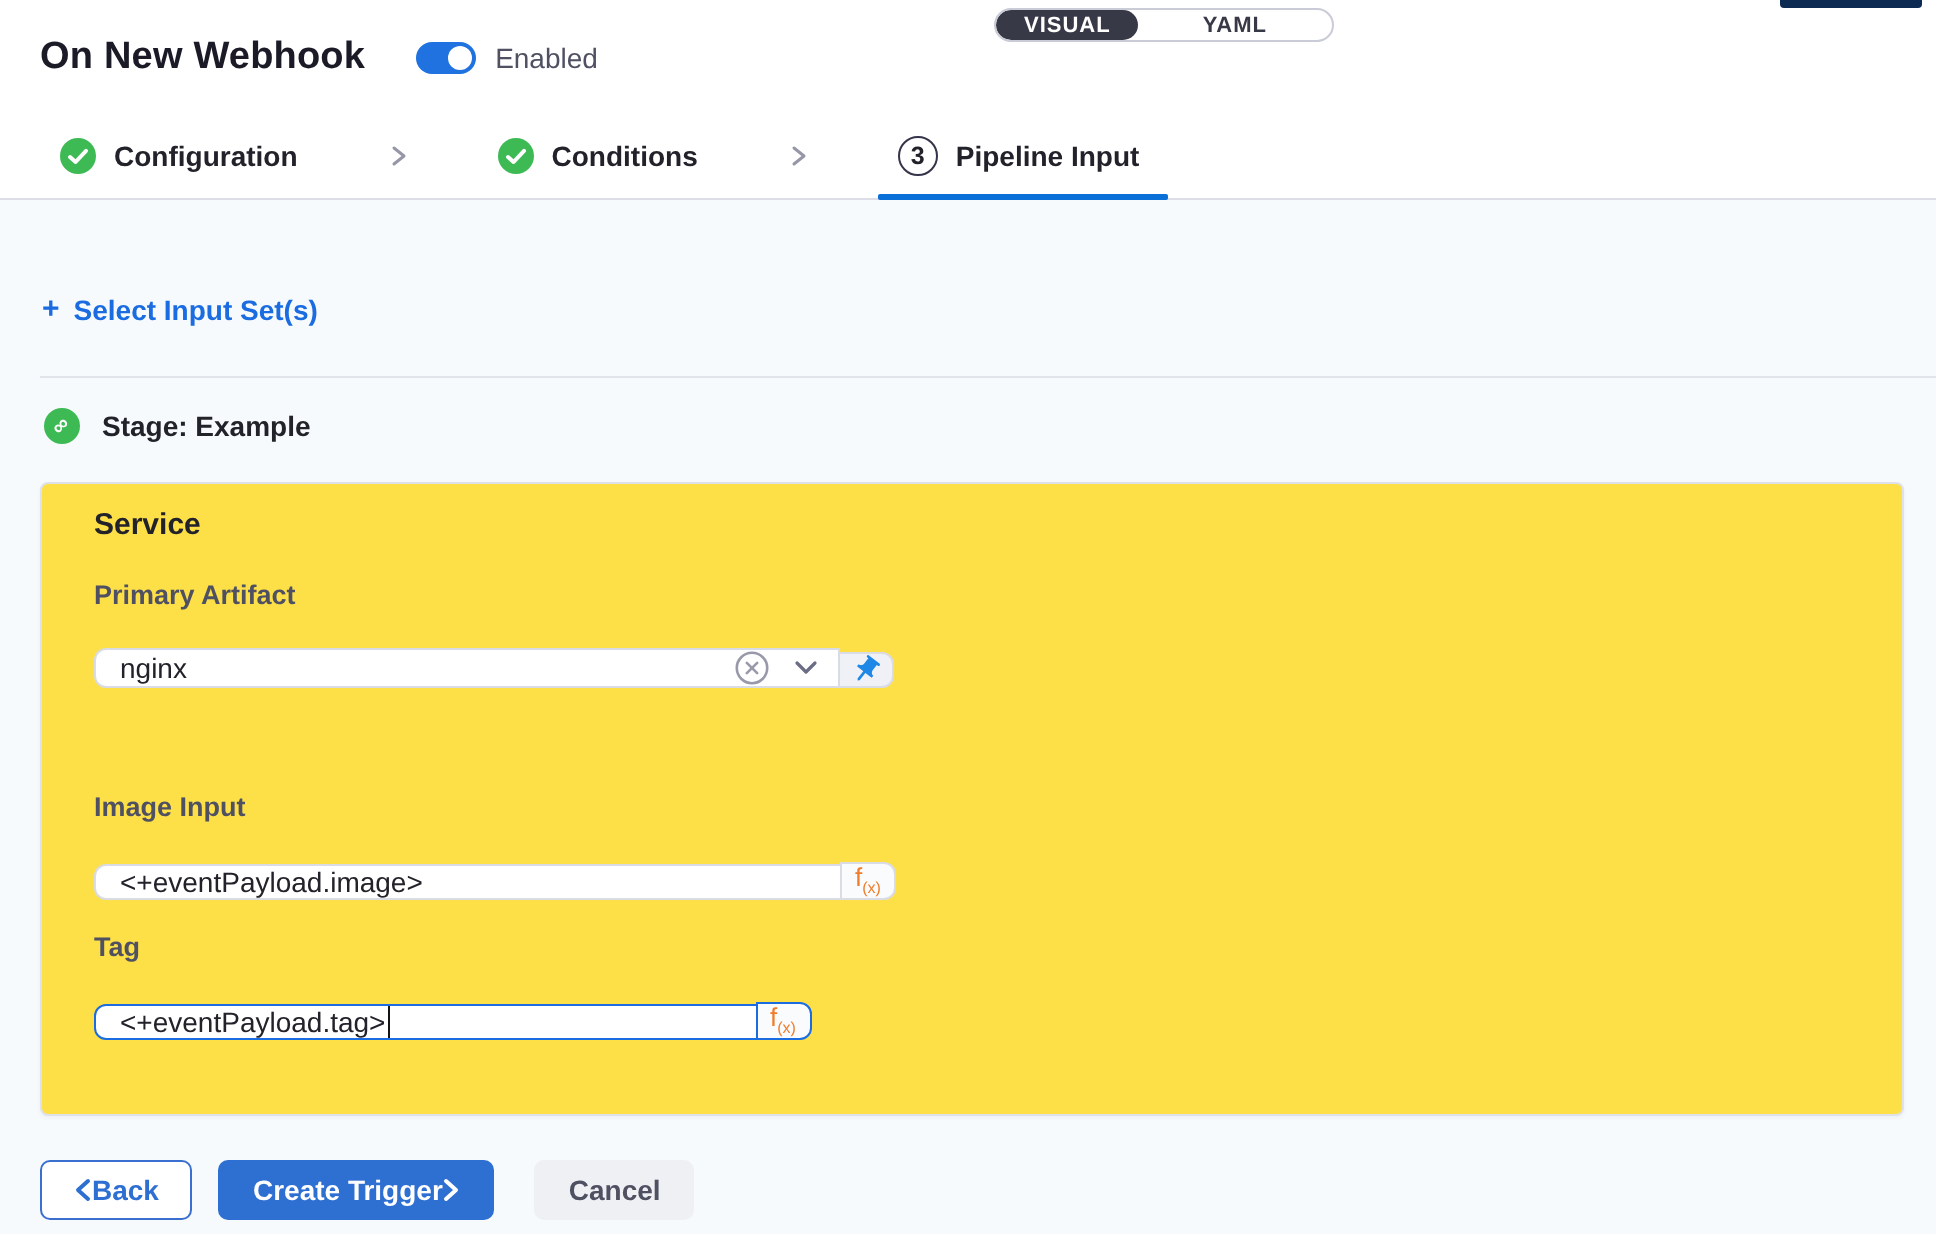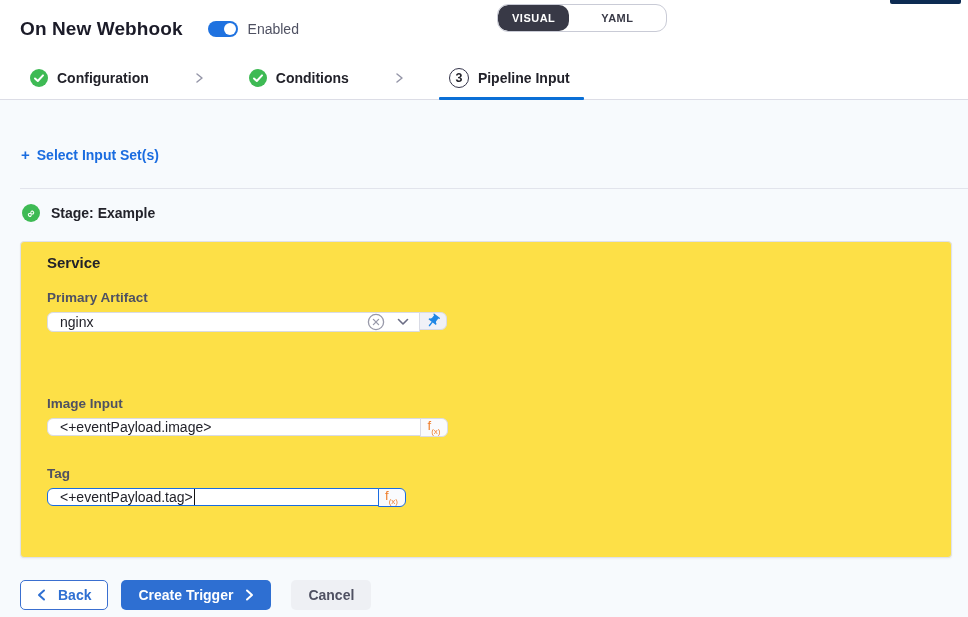--- a/index.html
+++ b/index.html
@@ -14,21 +14,21 @@
   *{box-sizing:border-box;margin:0;padding:0}
   html,body{background:#fff}
   body{width:968px;height:617px;overflow:hidden;font-family:"Liberation Sans",sans-serif;color:#22222a;position:relative}
 
   
   .header{height:57px;background:#fff;display:flex;align-items:center;padding:0 20px;position:relative}
   .page-title{font-size:19px;font-weight:700;color:#1b1b28;letter-spacing:.1px}
   .toggle{width:30px;height:16px;border-radius:9px;background:#1f72e0;margin-left:25px;position:relative;cursor:pointer;flex:none}
   .toggle .knob{position:absolute;top:2px;right:2px;width:12px;height:12px;border-radius:50%;background:#fff}
   .enabled-label{margin-left:10px;font-size:14px;color:#4f5162}
-  .view-toggle{position:absolute;left:497px;top:4px;height:28px;display:flex;align-items:stretch;border:1px solid #c9cbd6;border-radius:11px;background:#fff;overflow:hidden}
+  .view-toggle{position:absolute;left:497px;top:4px;height:17px;display:flex;align-items:stretch;border:1px solid #c9cbd6;border-radius:11px;background:#fff;overflow:hidden}
   .vt-seg{display:flex;align-items:center;font-size:11px;font-weight:700;letter-spacing:.5px;padding:0 14px;cursor:pointer}
   .vt-visual{background:var(--dark-pill);color:#fff;border-radius:10px;}
   .vt-yaml{color:var(--dark-pill);padding:0 32px}
   .top-remnant{position:absolute;top:0;right:7px;width:71px;height:4px;background:var(--navy-remnant);border-radius:0 0 2px 2px}
 
   
   .tabbar{height:43px;background:#fff;border-bottom:1px solid #dcdde6;display:flex;align-items:stretch;padding:0 0 0 30px}
   .step{display:flex;align-items:center;gap:9px;font-size:14px;font-weight:600;color:#22222a;position:relative;cursor:pointer}
   .step.active{font-weight:700}
   .step.active::after{content:'';position:absolute;left:-10px;right:-14px;bottom:-1px;height:3px;background:#0a6fd6;border-radius:1px}
@@ -46,39 +46,39 @@
   .stage-icon{width:18px;height:18px;border-radius:50%;background:var(--success-green);display:flex;align-items:center;justify-content:center;flex:none}
   .stage-icon span{color:#fff;font-size:11px;font-weight:700;transform:rotate(-45deg);line-height:1}
   .stage-label{font-size:14px;font-weight:600;color:#22222a}
 
   
   .card{margin:19px 16px 0 20px;height:317px;background:#fde047;border:1px solid #dfe1ea;border-radius:4px;box-shadow:0 1px 2px rgba(40,41,61,.05);padding:12px 26px 0 26px}
   .service-heading{font-size:15px;font-weight:700;color:#22222a}
   .field-label{margin-top:19px;font-size:13.5px;font-weight:700;color:#4f5162}
   .field-label.gap-big{margin-top:52px}
   .field-label.gap-med{margin-top:16px}
-  .group{margin-top:7px;display:flex;align-items:flex-start;height:32px}
+  .group{margin-top:7px;display:flex;align-items:flex-end;height:32px}
   .fake-input{background:#fff;border:1px solid #d9dbe5;border-radius:6px 0 0 6px;display:flex;align-items:center;padding:0 10px 0 12px;font-size:14px;color:#22222a;cursor:text}
   .fake-input .val{flex:1;white-space:nowrap;overflow:hidden}
   .g1 .fake-input{width:373px}
   .g2 .fake-input{width:374px}
   .g3 .fake-input{width:332px;border:1.5px solid var(--primary-blue)}
   .addon{width:28px;margin-left:-1px;border:1px solid #d9dbe5;border-radius:0 6px 6px 0;display:flex;align-items:center;justify-content:center;cursor:pointer}
   .pin-addon{background:#f0f1f7}
   .fx-addon{background:#fafbfd}
   .g3 .addon{border:1.5px solid var(--primary-blue);margin-left:-1.5px}
   .input-icons{display:flex;align-items:center;gap:12px}
   .icon-btn{display:flex;align-items:center;cursor:pointer}
   .fx{color:var(--expression-orange);font-size:13px;line-height:1}
   .fx sub{font-size:8px}
   .cursor{display:inline-block;width:1.5px;height:16px;background:#141414;margin-left:1px;vertical-align:-3px}
 
   
   .footer{margin:22px 0 0 20px;display:flex;align-items:center}
-  .btn{height:30px;border-radius:5px;display:flex;align-items:center;gap:12px;font-size:14px;font-weight:700;cursor:pointer;border:none}
+  .btn{height:30px;border-radius:5px;display:flex;align-items:center;gap:0;font-size:14px;font-weight:700;cursor:pointer;border:none}
   .btn-back{background:#fff;border:1px solid #3a6fd0;color:var(--button-blue);padding:0 16px}
   .btn-create{background:var(--button-blue);color:#fff;padding:0 17px;margin-left:13px}
   .btn-cancel{background:#eef0f4;color:#4f5162;padding:0 17px;margin-left:20px;font-weight:600}
 </style>
 </head>
 <body>
 
 <div class="header">
   <div class="page-title">On New Webhook</div>
   <div class="toggle">

